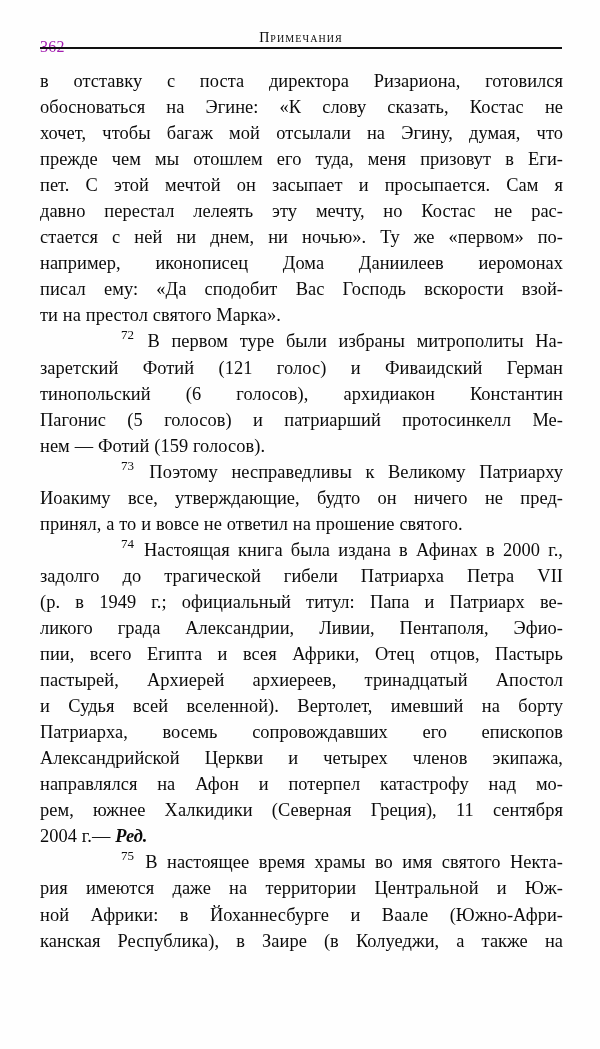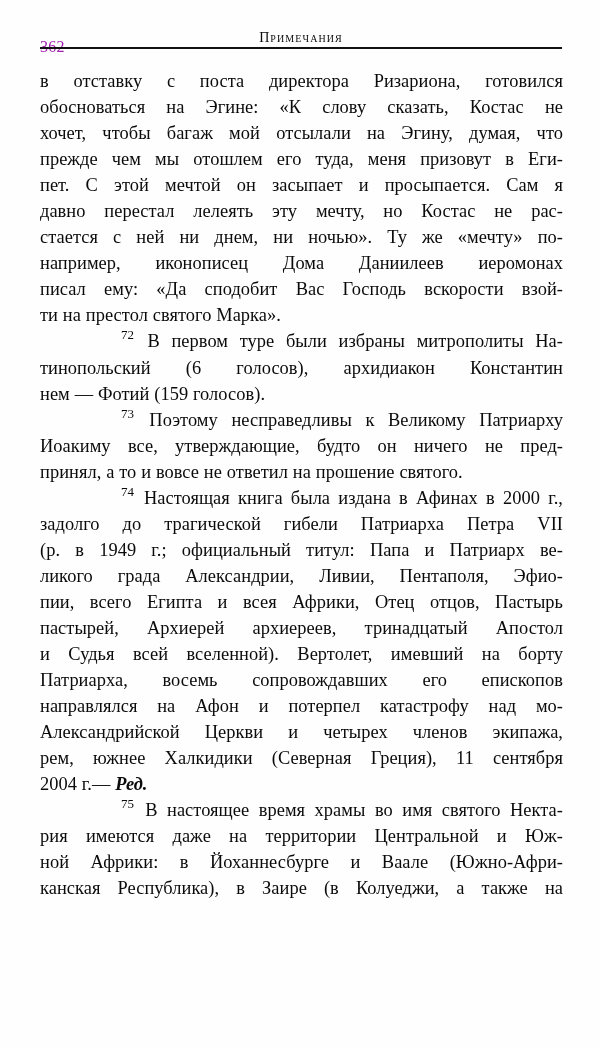--- a/index.html
+++ b/index.html
@@ -138,47 +138,49 @@
   <div class="head-rule"></div>
 
   <div class="textblock">
     <p class="para cont" id="slot-continued">
         <span class="ln flush">в отставку с поста директора Ризариона, готовился</span>
         <span class="ln flush">обосноваться на Эгине: «К слову сказать, Костас не</span>
         <span class="ln flush">хочет, чтобы багаж мой отсылали на Эгину, думая, что</span>
         <span class="ln flush">прежде чем мы отошлем его туда, меня призовут в Еги-</span>
         <span class="ln flush">пет. С этой мечтой он засыпает и просыпается. Сам я</span>
         <span class="ln flush">давно перестал лелеять эту мечту, но Костас не рас-</span>
-        <span class="ln flush">стается с ней ни днем, ни ночью». Ту же «мечту» по-</span>
+        <span class="ln flush">стается с ней ни днем, ни ночью». Ту же «первом» по-</span>
         <span class="ln flush">например, иконописец Дома Даниилеев иеромонах</span>
         <span class="ln flush">писал ему: «Да сподобит Вас Господь вскорости взой-</span>
         <span class="ln flush last">ти на престол святого Марка».</span>
       </p>
     <div id="slot-notes">
         <p class="para note">
           <span class="ln first"><sup class="fn-marker">72</sup> В первом туре были избраны митрополиты На-</span>
+          <span class="ln flush">заретский Фотий (121 голос) и Фиваидский Герман</span>
           <span class="ln flush">тинопольский (6 голосов), архидиакон Константин</span>
+          <span class="ln flush">Пагонис (5 голосов) и патриарший протосинкелл Ме-</span>
           <span class="ln flush last">нем — Фотий (159 голосов).</span>
         </p>
         <p class="para note">
           <span class="ln first"><sup class="fn-marker">73</sup> Поэтому несправедливы к Великому Патриарху</span>
           <span class="ln flush">Иоакиму все, утверждающие, будто он ничего не пред-</span>
           <span class="ln flush last">принял, а то и вовсе не ответил на прошение святого.</span>
         </p>
         <p class="para note">
           <span class="ln first"><sup class="fn-marker">74</sup> Настоящая книга была издана в Афинах в 2000 г.,</span>
           <span class="ln flush">задолго до трагической гибели Патриарха Петра VII</span>
           <span class="ln flush">(р. в 1949 г.; официальный титул: Папа и Патриарх ве-</span>
           <span class="ln flush">ликого града Александрии, Ливии, Пентаполя, Эфио-</span>
           <span class="ln flush">пии, всего Египта и всея Африки, Отец отцов, Пастырь</span>
           <span class="ln flush">пастырей, Архиерей архиереев, тринадцатый Апостол</span>
           <span class="ln flush">и Судья всей вселенной). Вертолет, имевший на борту</span>
           <span class="ln flush">Патриарха, восемь сопровождавших его епископов</span>
+          <span class="ln flush">Александрийской Церкви и четырех членов экипажа,</span>
           <span class="ln flush">направлялся на Афон и потерпел катастрофу над мо-</span>
-          <span class="ln flush">Александрийской Церкви и четырех членов экипажа,</span>
           <span class="ln flush">рем, южнее Халкидики (Северная Греция), 11 сентября</span>
           <span class="ln flush last">2004 г.— <span class="ed">Ред.</span></span>
         </p>
         <p class="para note">
           <span class="ln first"><sup class="fn-marker">75</sup> В настоящее время храмы во имя святого Некта-</span>
           <span class="ln flush">рия имеются даже на территории Центральной и Юж-</span>
           <span class="ln flush">ной Африки: в Йоханнесбурге и Ваале (Южно-Афри-</span>
           <span class="ln flush">канская Республика), в Заире (в Колуеджи, а также на</span>
         </p>
       </div>

